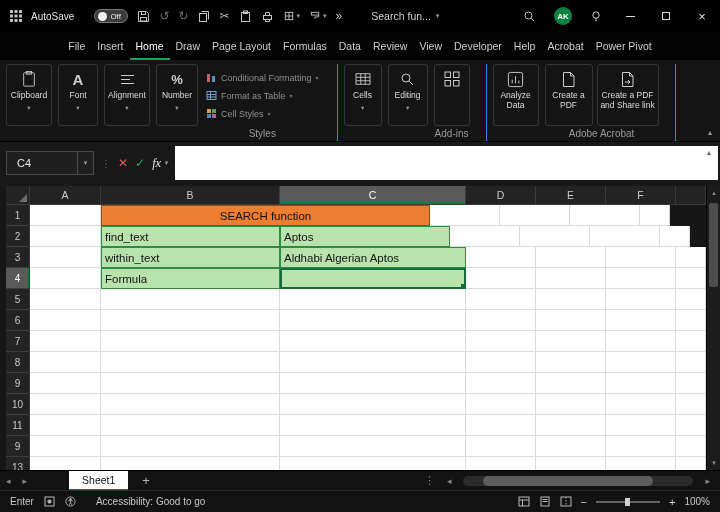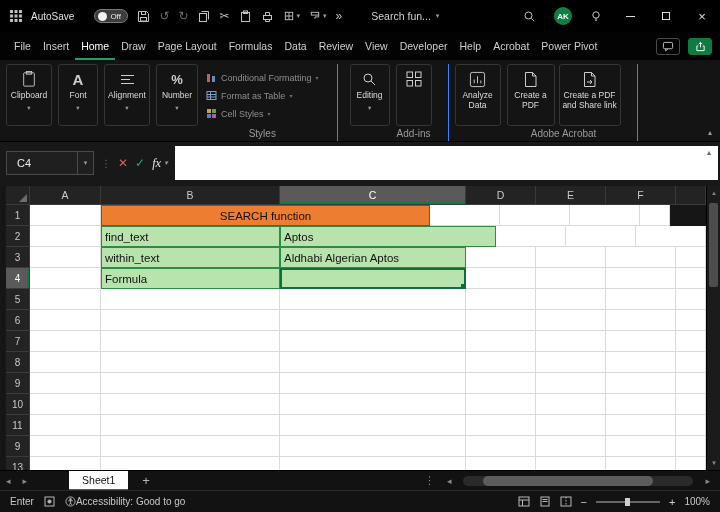--- a/index.html
+++ b/index.html
@@ -27,21 +27,21 @@
   .tb-search { display:flex; align-items:center; gap:5px; margin-left:20px; color:#d0d0d0; font-size:10.5px; }
   .tb-right { margin-left:auto; display:flex; align-items:center; gap:18px; padding-right:10px; }
   .avatar { width:18px; height:18px; border-radius:50%; background:#0C8142; color:#fff; font-size:8px;
             display:flex; align-items:center; justify-content:center; font-weight:bold; }
   .win { display:flex; height:32px; }
   .winbtn { width:36px; height:32px; display:flex; align-items:center; justify-content:center; color:#dcdcdc; font-size:13px; }
   .mini { width:9px; height:1px; background:#dcdcdc; display:block; }
   .maxi { width:8px; height:8px; border:1px solid #dcdcdc; display:block; }
 
   
-  .menubar { height:28px; background:#030303; display:flex; align-items:center; padding:0 8px; flex-shrink:0; }
+  .menubar { height:28px; background:#030303; display:flex; align-items:center; padding:0 8px; flex-shrink:0;flex-direction:column; }
   .menu-items { display:flex; height:28px; }
   .menu-item { padding:0 6px; font-size:10.5px; color:#cfcfcf; display:flex; align-items:center; height:28px; }
   .menu-item.active { color:#fff; box-shadow: inset 0 -2px 0 #23A05C; }
   .menu-right { margin-left:auto; display:flex; align-items:center; gap:8px; }
   .mr-btn { width:24px; height:17px; border:1px solid #4a4a4a; border-radius:3px; display:flex; align-items:center; justify-content:center; color:#c8c8c8; }
   .mr-btn.share { background:#0F7B41; border-color:#0F7B41; color:#fff; }
 
   
   .ribbon { height:82px; background:#141414; border-bottom:1px solid #000; display:flex; padding:4px 6px 0 6px; gap:6px; position:relative; flex-shrink:0; }
   .grp { display:flex; flex-direction:column; }
@@ -104,21 +104,21 @@
   .addsheet { color:#b5b5b5; font-size:13px; margin-left:14px; }
   .hscroll-zone { margin-left:auto; display:flex; align-items:center; gap:6px; padding-right:4px; }
   .dots { color:#8a8a8a; font-size:11px; }
   .h-track { width:230px; height:10px; background:#2a2a2a; border-radius:5px; position:relative; }
   .h-thumb { position:absolute; left:20px; top:0; width:170px; height:10px; background:#5d5d5d; border-radius:5px; }
 
   
   .statusbar { height:22px; background:#121212; border-top:1px solid #2a2a2a; display:flex; align-items:center; gap:10px;
                padding:0 10px; font-size:10px; color:#c8c8c8; flex-shrink:0; }
   .sb-ic { color:#b8b8b8; display:flex; align-items:center; }
-  .sb-acc { display:flex; align-items:flex-end; gap:0; }
+  .sb-acc { display:flex; align-items:flex-end; gap:20px; }
   .sb-right { margin-left:auto; display:flex; align-items:center; gap:9px; }
   .zoom-track { width:64px; height:2px; background:#666; position:relative; }
   .zoom-thumb { position:absolute; left:45%; top:-3px; width:5px; height:8px; background:#cfcfcf; }
   .sb-sign { font-size:11px; color:#cfcfcf; }
 </style>
 </head>
 <body>
 
 <div class="app">
 
@@ -337,20 +337,32 @@
               </svg>
           </span>
           <span>Cell Styles</span>
           <span class="chev">▾</span>
         </button>
       </div>
       <div class="grp-caption">Styles</div>
     </div>
 
     <div class="grp">
+      <div class="grp-content">
+        <button class="rbtn" style="width:38px">
+          <span class="ric">
+            <svg width="16" height="14" viewBox="0 0 18 16" fill="none" stroke="currentColor">
+                <rect x="1" y="2" width="16" height="12"></rect>
+                <path d="M1 6h16M1 10h16M6.5 2v12M11.5 2v12"></path>
+              </svg>
+          </span>
+          <span class="rlabel">Cells</span>
+          <span class="chev">▾</span>
+        </button>
+      </div>
       <div class="grp-caption"></div>
     </div>
 
     <div class="grp">
       <div class="grp-content">
         <button class="rbtn" style="width:40px">
           <span class="ric">
             <svg width="15" height="15" viewBox="0 0 15 15" fill="none" stroke="currentColor">
                 <circle cx="6" cy="6" r="4"></circle>
                 <path d="M9 9l4 4"></path>
@@ -461,21 +473,21 @@
           <div class="g-cell orange" style="width: 329px;">SEARCH function</div>
           <div class="g-cell" style="width: 70px;"></div>
           <div class="g-cell" style="width: 70px;"></div>
           <div class="g-cell" style="width: 70px;"></div>
           <div class="g-cell" style="width: 30px;"></div>
         </div>
         <div class="g-row">
           <div class="g-rowhdr">2</div>
           <div class="g-cell" style="width: 71px;"></div>
           <div class="g-cell green" style="width: 179px;">find_text</div>
-          <div class="g-cell green" style="width: 216px;">Aptos</div>
+          <div class="g-cell green" style="width: 170px;">Aptos</div>
           <div class="g-cell" style="width: 70px;"></div>
           <div class="g-cell" style="width: 70px;"></div>
           <div class="g-cell" style="width: 70px;"></div>
           <div class="g-cell" style="width: 30px;"></div>
         </div>
         <div class="g-row">
           <div class="g-rowhdr">3</div>
           <div class="g-cell" style="width: 71px;"></div>
           <div class="g-cell green" style="width: 179px;">within_text</div>
           <div class="g-cell green" style="width: 186px;">Aldhabi Algerian Aptos</div>

